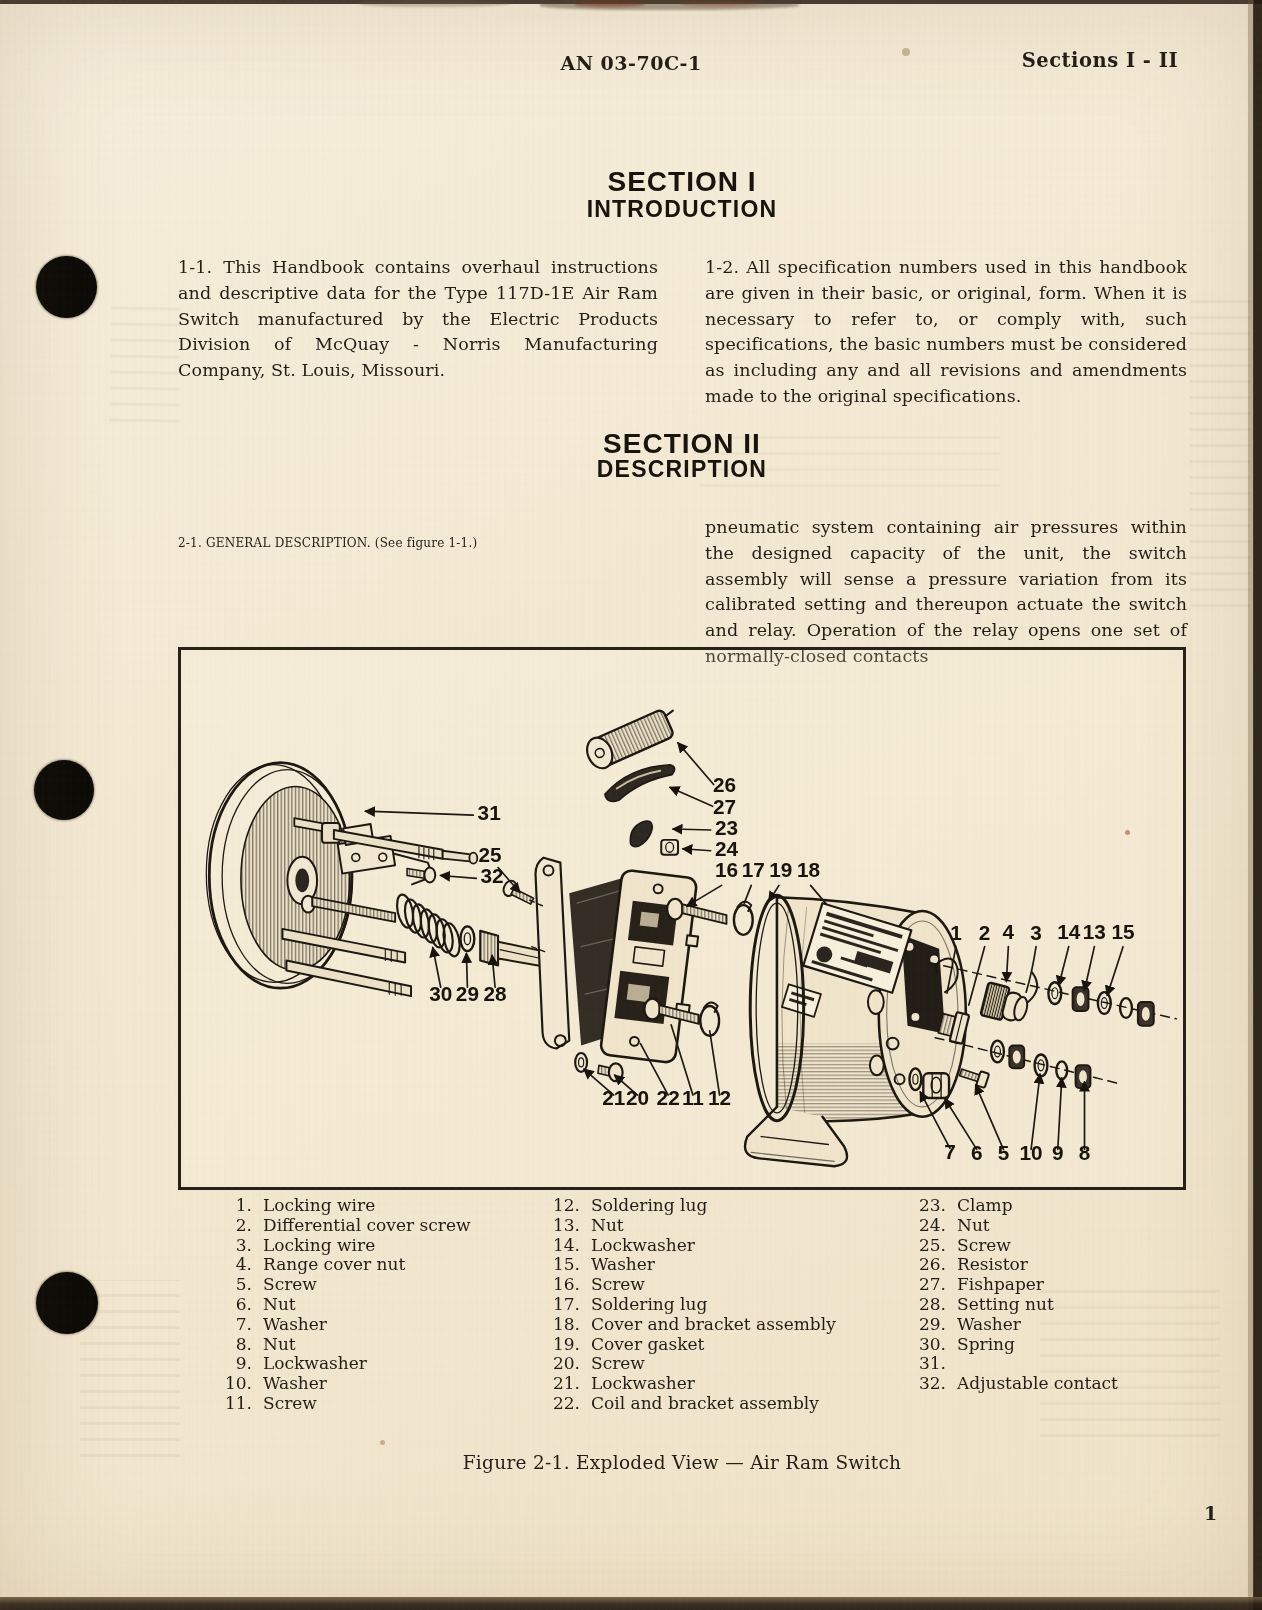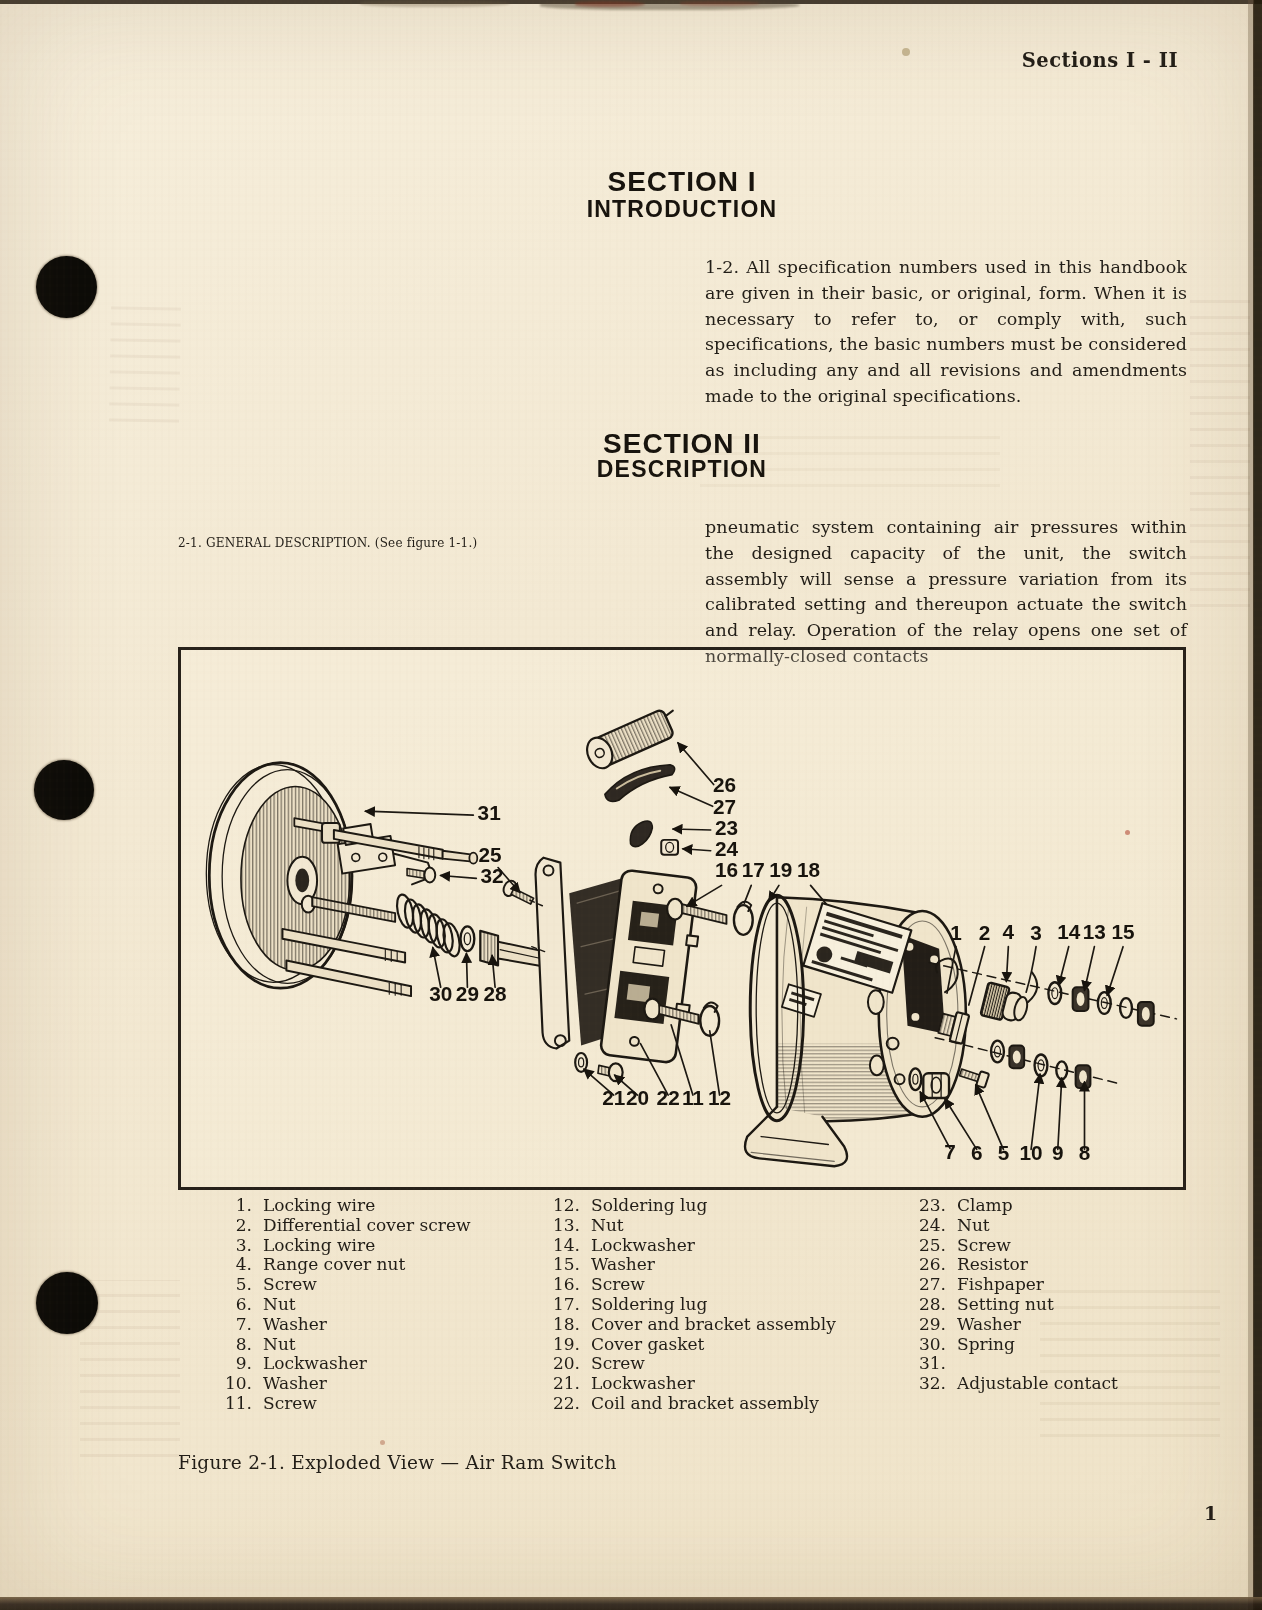--- a/index.html
+++ b/index.html
@@ -52,21 +52,21 @@
   
   .parts-col{position:absolute;font-size:17px;line-height:19.8px;}
   .parts-row{display:flex;}
   .parts-num{width:40px;text-align:right;flex:none;}
   .parts-lbl{padding-left:11px;}
   #parts-col-1{left:212px;top:1196px;width:320px;}
   #parts-col-2{left:540px;top:1196px;width:340px;}
   #parts-col-3{left:906px;top:1196px;width:280px;}
   #parts-col-3 .parts-lbl{max-width:200px;text-align:center;}
 
-  .figure-caption{position:absolute;left:178px;top:1452px;width:1008px;
+  .figure-caption{position:absolute;left:178px;top:1452px;width:1008px;text-align:center;
     font-size:18.5px;letter-spacing:.3px;}
   .page-number{position:absolute;left:1204px;top:1502px;font-size:19px;font-weight:bold;}
 </style>
 </head>
 <body>
 
 <div class="page">
 
   <div class="edge-top"></div>
   <div class="smudge" style="left:540px;top:0;width:260px;height:10px;background:#4c4433;opacity:.45;"></div>
@@ -83,24 +83,26 @@
   <div class="ghost" style="left:110px;top:295px;width:70px;height:140px;transform:rotate(1deg);"></div>
   <div class="ghost" style="left:1190px;top:290px;width:60px;height:330px;"></div>
   <div class="ghost" style="left:80px;top:1280px;width:100px;height:190px;"></div>
   <div class="ghost" style="left:1040px;top:1280px;width:180px;height:170px;"></div>
   <div class="ghost" style="left:700px;top:430px;width:300px;height:70px;opacity:.05;"></div>
 
   <div class="punch-hole" style="left:36px;top:256px;width:61px;height:62px;"></div>
   <div class="punch-hole" style="left:34px;top:760px;width:60px;height:60px;"></div>
   <div class="punch-hole" style="left:36px;top:1272px;width:62px;height:62px;"></div>
 
+  <div class="doc-number">AN 03-70C-1</div>
   <div class="section-label">Sections I - II</div>
 
   <div class="h-section h-main" style="top:150px;">SECTION I</div>
   <div class="h-section h-sub" style="top:196px;">INTRODUCTION</div>
+  <div class="col col-left" style="top:255px;">1-1.  This Handbook contains overhaul instructions and descriptive data for the Type 117D-1E Air Ram Switch manufactured by the Electric Products Division of McQuay - Norris Manufacturing Company, St. Louis, Missouri.</div>
   <div class="col col-right" style="top:255px;">1-2.  All specification numbers used in this handbook are given in their basic, or original, form.  When it is necessary to refer to, or comply with, such specifications, the basic numbers must be considered as including any and all revisions and amendments made to the original specifications.</div>
 
   <div class="h-section h-main" style="top:412px;">SECTION II</div>
   <div class="h-section h-sub" style="top:456px;">DESCRIPTION</div>
   <div class="para-21" style="top:536px;">2-1.  GENERAL DESCRIPTION.  (See figure 1-1.)</div>
   <div class="col col-right" style="top:515px;">pneumatic system containing air pressures within the designed capacity of the unit, the switch assembly will sense a pressure variation from its calibrated setting and thereupon actuate the switch and relay.  Operation of the relay opens one set of normally-closed contacts</div>
 
   <div class="figure-frame">
     <svg viewBox="0 0 1008 543" width="1002" height="537">
       <defs>

